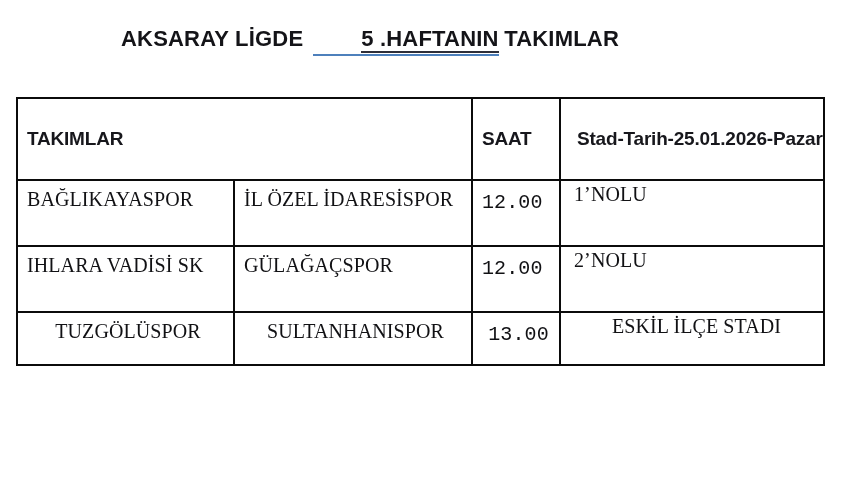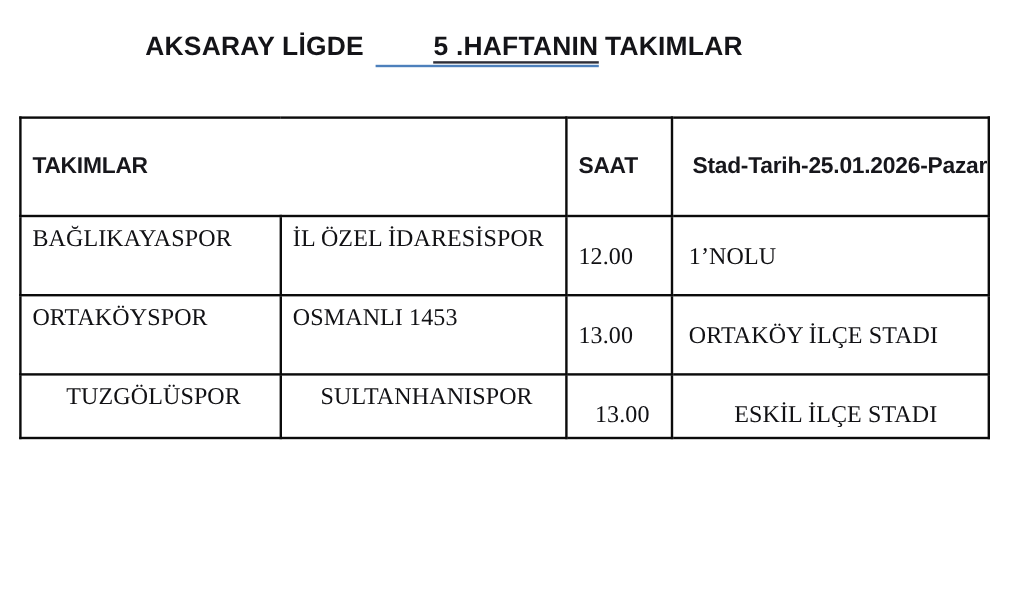--- a/index.html
+++ b/index.html
@@ -90,22 +90,22 @@
   tr.data-row:last-child { height: 53px; text-align: center; }
   td.d-cell {
     font-family: "Liberation Serif", serif;
     font-size: 20px;
     font-weight: 400;
     color: #111114;
     vertical-align: top;
     padding: 7px 4px 0 9px;
     letter-spacing: 0.1px;
   }
-  td.d-time  { padding-top: 22px; }
-  td.d-venue { padding-top: 22px; padding-left: 13px; }
+  td.d-time  { padding-top: 10px; font-family: Liberation Mono, monospace; }
+  td.d-venue { padding-top: 2px; padding-left: 13px; }
 </style>
 </head>
 <body>
 
 <div class="page">
 
   <div class="title">
     <span>AKSARAY LİGDE</span><span class="u-outer"><span class="u-inner">5 .HAFTANIN</span></span><span>TAKIMLAR</span>
   </div>
 
@@ -123,24 +123,24 @@
         <th class="h-cell h-venue">Stad-Tarih-25.01.2026-Pazar</th>
       </tr>
 
       <tr class="data-row">
         <td class="d-cell">BAĞLIKAYASPOR</td>
         <td class="d-cell">İL ÖZEL İDARESİSPOR</td>
         <td class="d-cell d-time">12.00</td>
         <td class="d-cell d-venue">1’NOLU</td>
       </tr>
       <tr class="data-row">
-        <td class="d-cell">ORTAKÖYSPOR</td>
-        <td class="d-cell">OSMANLI 1453</td>
-        <td class="d-cell d-time">13.00</td>
-        <td class="d-cell d-venue">ORTAKÖY İLÇE STADI</td>
+        <td class="d-cell">IHLARA VADİSİ SK</td>
+        <td class="d-cell">GÜLAĞAÇSPOR</td>
+        <td class="d-cell d-time">12.00</td>
+        <td class="d-cell d-venue">2’NOLU</td>
       </tr>
       <tr class="data-row">
         <td class="d-cell">TUZGÖLÜSPOR</td>
         <td class="d-cell">SULTANHANISPOR</td>
         <td class="d-cell d-time">13.00</td>
         <td class="d-cell d-venue">ESKİL İLÇE STADI</td>
       </tr>
     </tbody>
   </table>
 

